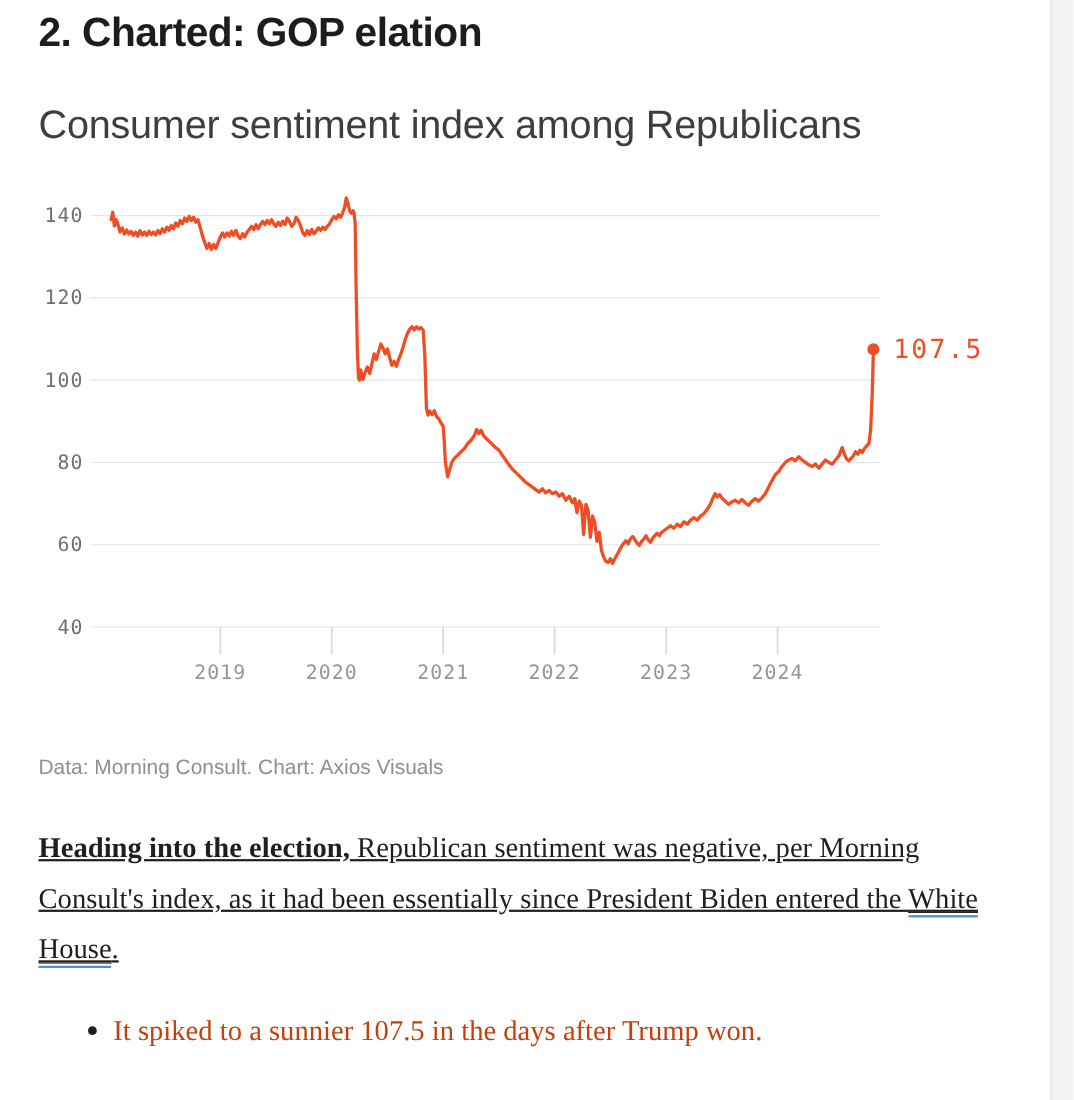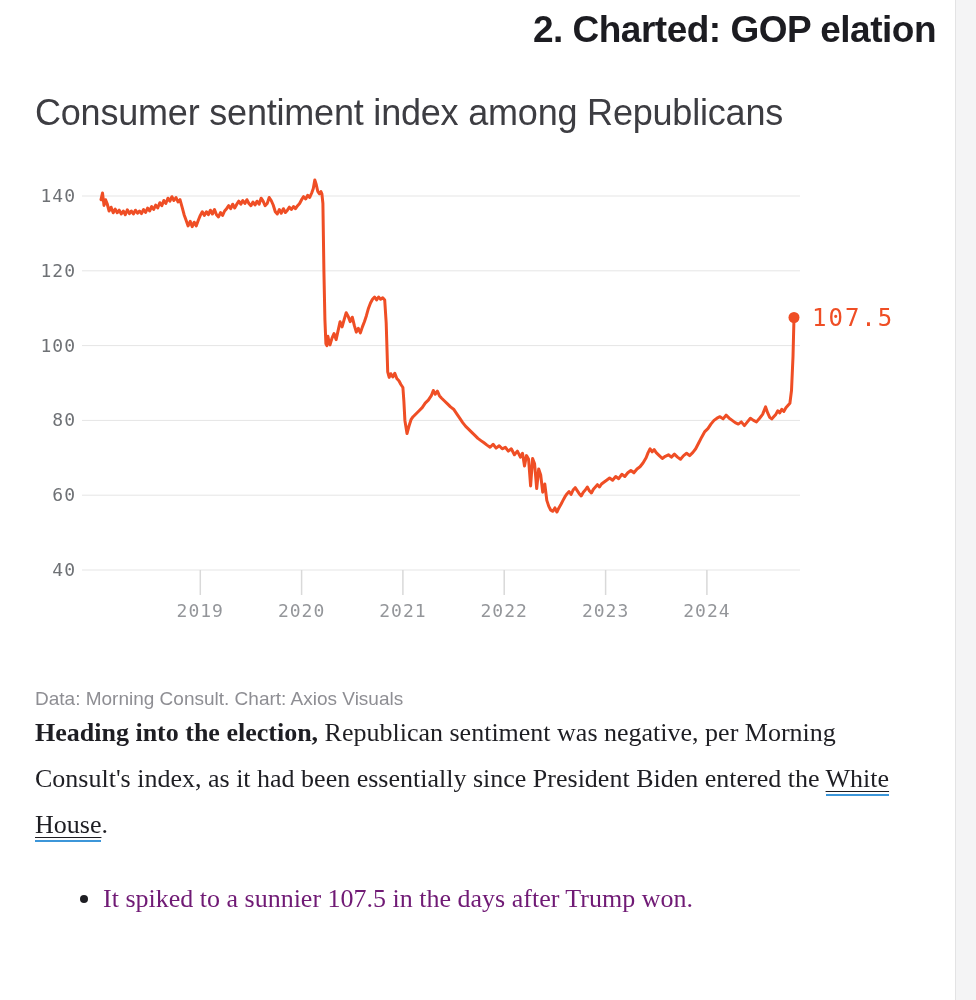--- a/index.html
+++ b/index.html
@@ -2,52 +2,52 @@
 <html><head>
 <meta charset="utf-8">
 <style>
   * { margin:0; padding:0; box-sizing:border-box; }
   html,body { width:976px; height:1000px; background:#ffffff; overflow:hidden; }
   body { font-family:"Liberation Sans", sans-serif; position:relative; }
   .content { padding-left:35px; padding-right:40px; }
 
   h1.section-heading {
     padding-top:9px; font-size:37px; line-height:42px; font-weight:700;
-    color:#1c1c21; letter-spacing:-0.5px;text-align:right;
+    color:#1c1c21; letter-spacing:-0.5px;
   }
   h2.chart-title {
     margin-top:45px; font-size:36px; line-height:34px; font-weight:400;
     color:#3d3d42; letter-spacing:-0.2px;
   }
   p.dek {
     margin-top:22px; font-size:17px; line-height:21px; color:#56565b;
   }
   figure.chart { margin:0; margin-top:20px; }
   #chart-svg { display:block; }
   #chart-svg text { font-family:"DejaVu Sans Mono", monospace; }
 
   p.source {
     margin-top:57px; font-size:19px; line-height:23px; color:#8e8e93;
   }
   p.body-text {
-    max-width:872px;
+    margin-top:38px; max-width:872px;
     font-family:"Liberation Serif", serif;
-    font-size:26px; line-height:46px; color:#1e1e23;
+    font-size:26px; line-height:46px; color:#1e1e23;text-decoration:underline;
   }
   p.body-text strong { font-weight:700; }
   a.article-link {
     color:#1e1e23; text-decoration:underline; text-decoration-thickness:1px;
     text-underline-offset:4px;
     border-bottom:2px solid #3c96d9; padding-bottom:1px;
   }
   ul.bullets { margin-top:28px; list-style:none; }
   ul.bullets li {
     position:relative; padding-left:68px;
     font-family:"Liberation Serif", serif;
-    font-size:26px; line-height:46px; color:#701a75;
+    font-size:26px; line-height:46px; color:#c2410c;
   }
   ul.bullets .dot {
     position:absolute; left:45px; top:19px;
     width:8px; height:8px; border-radius:50%; background:#1e1e23;
   }
   .right-gutter {
     position:absolute; top:0; right:0; width:21px; height:1000px;
     background:#f4f4f5; border-left:1px solid #e3e3e4;
   }
 </style>

